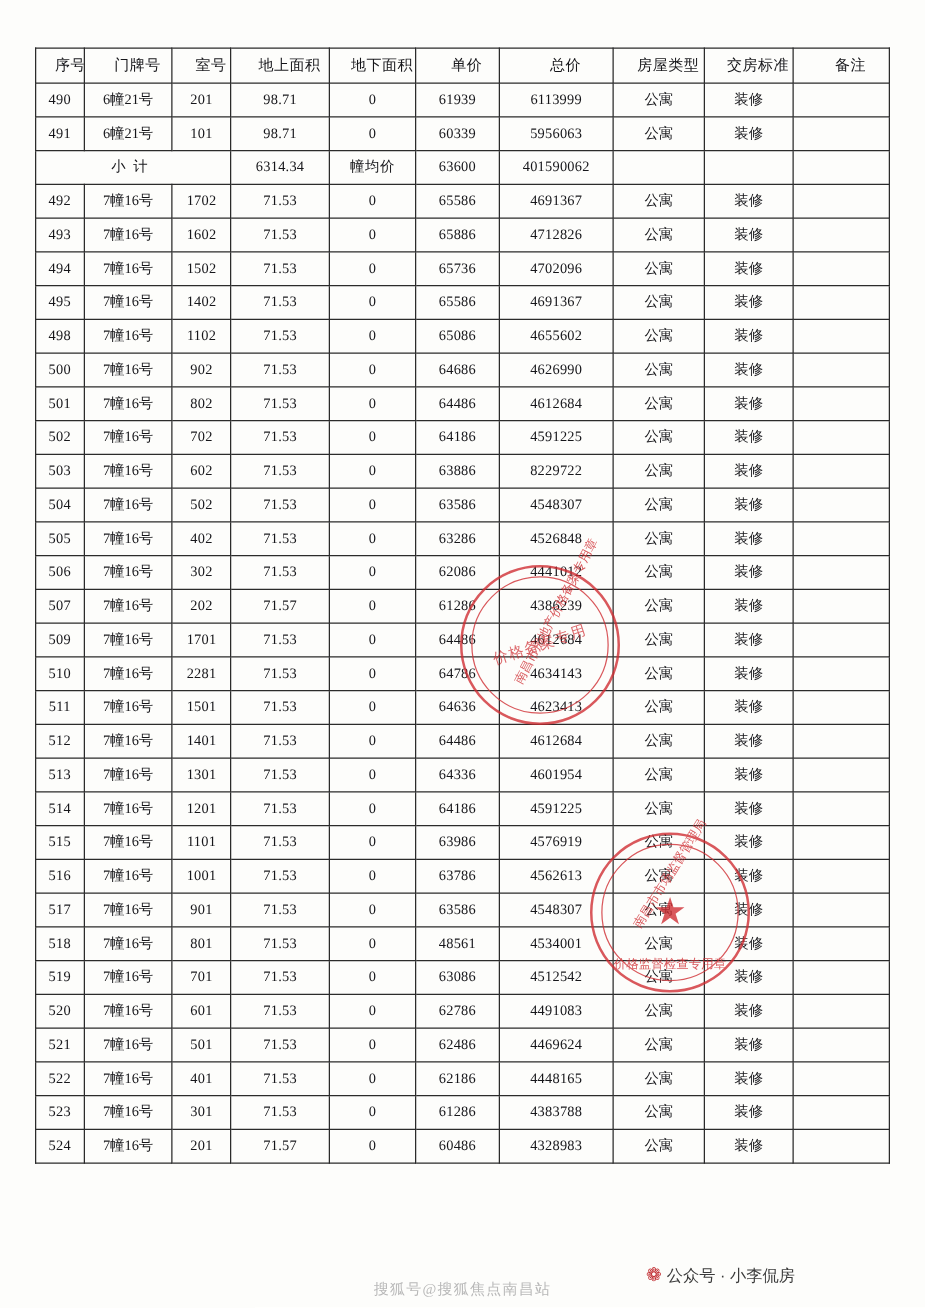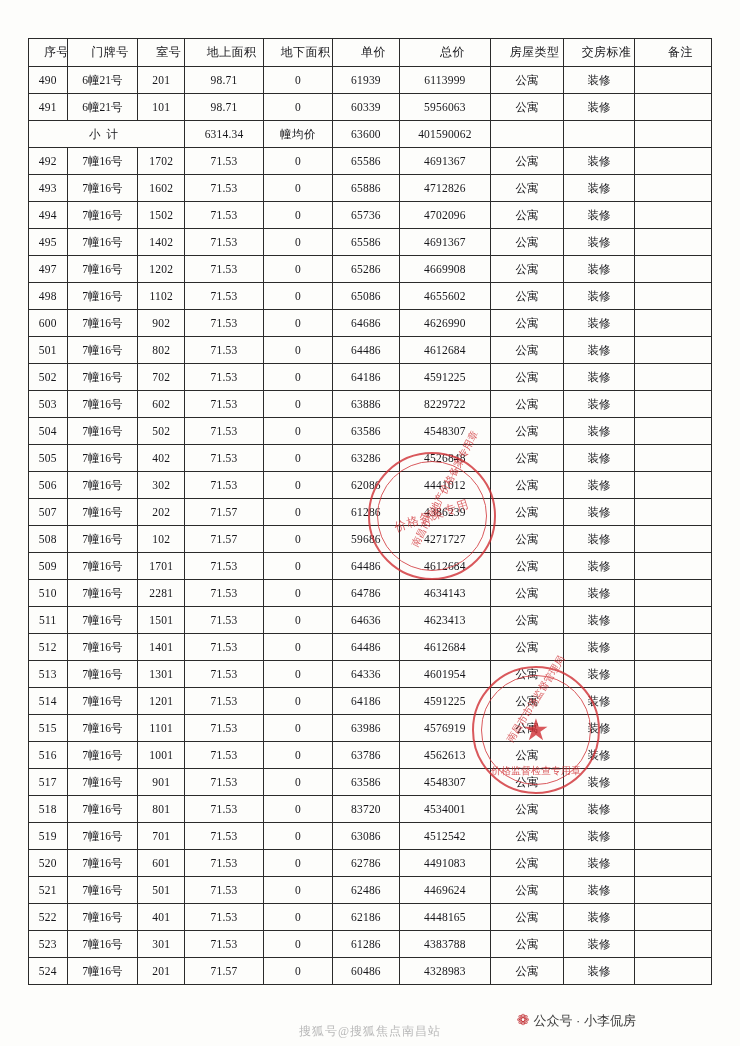--- a/index.html
+++ b/index.html
@@ -280,45 +280,33 @@
           <td class="num-cell">1402</td>
           <td class="num-cell">71.53</td>
           <td class="num-cell">0</td>
           <td class="num-cell">65586</td>
           <td class="num-cell">4691367</td>
           <td>公寓</td>
           <td>装修</td>
           <td></td>
         </tr>
         <tr>
-          <td class="num-cell">497</td>
-          <td>7幢16号</td>
-          <td class="num-cell">1202</td>
-          <td class="num-cell">71.53</td>
-          <td class="num-cell">0</td>
-          <td class="num-cell">65286</td>
-          <td class="num-cell">4669908</td>
-          <td>公寓</td>
-          <td>装修</td>
-          <td></td>
-        </tr>
-        <tr>
           <td class="num-cell">498</td>
           <td>7幢16号</td>
           <td class="num-cell">1102</td>
           <td class="num-cell">71.53</td>
           <td class="num-cell">0</td>
           <td class="num-cell">65086</td>
           <td class="num-cell">4655602</td>
           <td>公寓</td>
           <td>装修</td>
           <td></td>
         </tr>
         <tr>
-          <td class="num-cell">600</td>
+          <td class="num-cell">500</td>
           <td>7幢16号</td>
           <td class="num-cell">902</td>
           <td class="num-cell">71.53</td>
           <td class="num-cell">0</td>
           <td class="num-cell">64686</td>
           <td class="num-cell">4626990</td>
           <td>公寓</td>
           <td>装修</td>
           <td></td>
         </tr>
@@ -400,32 +388,20 @@
           <td class="num-cell">202</td>
           <td class="num-cell">71.57</td>
           <td class="num-cell">0</td>
           <td class="num-cell">61286</td>
           <td class="num-cell">4386239</td>
           <td>公寓</td>
           <td>装修</td>
           <td></td>
         </tr>
         <tr>
-          <td class="num-cell">508</td>
-          <td>7幢16号</td>
-          <td class="num-cell">102</td>
-          <td class="num-cell">71.57</td>
-          <td class="num-cell">0</td>
-          <td class="num-cell">59686</td>
-          <td class="num-cell">4271727</td>
-          <td>公寓</td>
-          <td>装修</td>
-          <td></td>
-        </tr>
-        <tr>
           <td class="num-cell">509</td>
           <td>7幢16号</td>
           <td class="num-cell">1701</td>
           <td class="num-cell">71.53</td>
           <td class="num-cell">0</td>
           <td class="num-cell">64486</td>
           <td class="num-cell">4612684</td>
           <td>公寓</td>
           <td>装修</td>
           <td></td>
@@ -525,21 +501,21 @@
           <td>公寓</td>
           <td>装修</td>
           <td></td>
         </tr>
         <tr>
           <td class="num-cell">518</td>
           <td>7幢16号</td>
           <td class="num-cell">801</td>
           <td class="num-cell">71.53</td>
           <td class="num-cell">0</td>
-          <td class="num-cell">83720</td>
+          <td class="num-cell">48561</td>
           <td class="num-cell">4534001</td>
           <td>公寓</td>
           <td>装修</td>
           <td></td>
         </tr>
         <tr>
           <td class="num-cell">519</td>
           <td>7幢16号</td>
           <td class="num-cell">701</td>
           <td class="num-cell">71.53</td>

